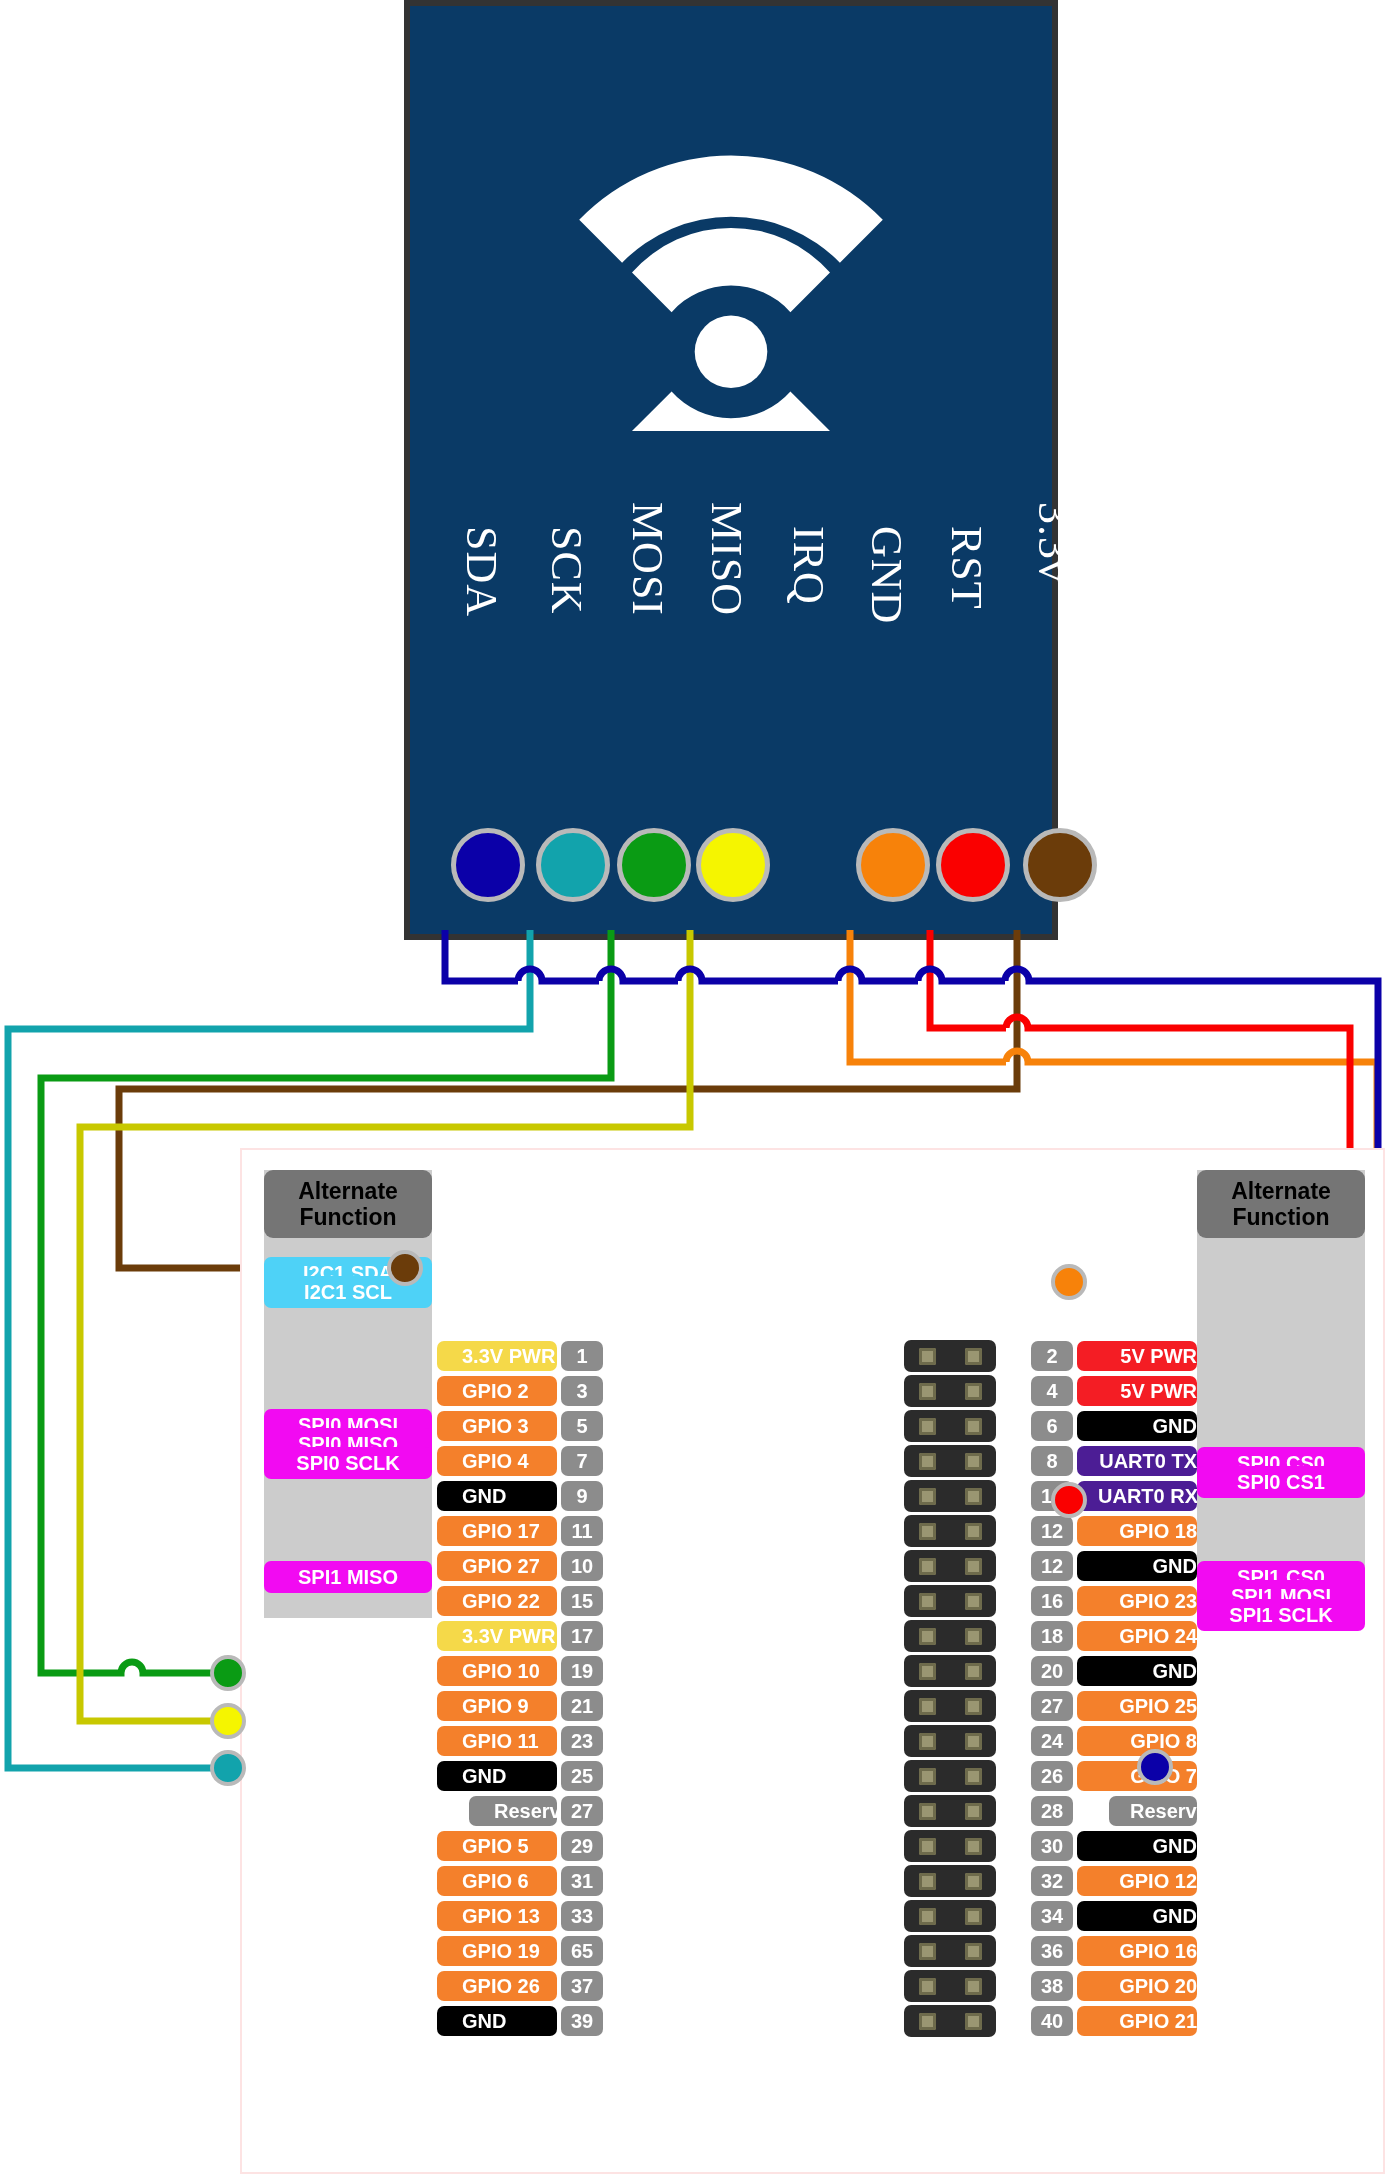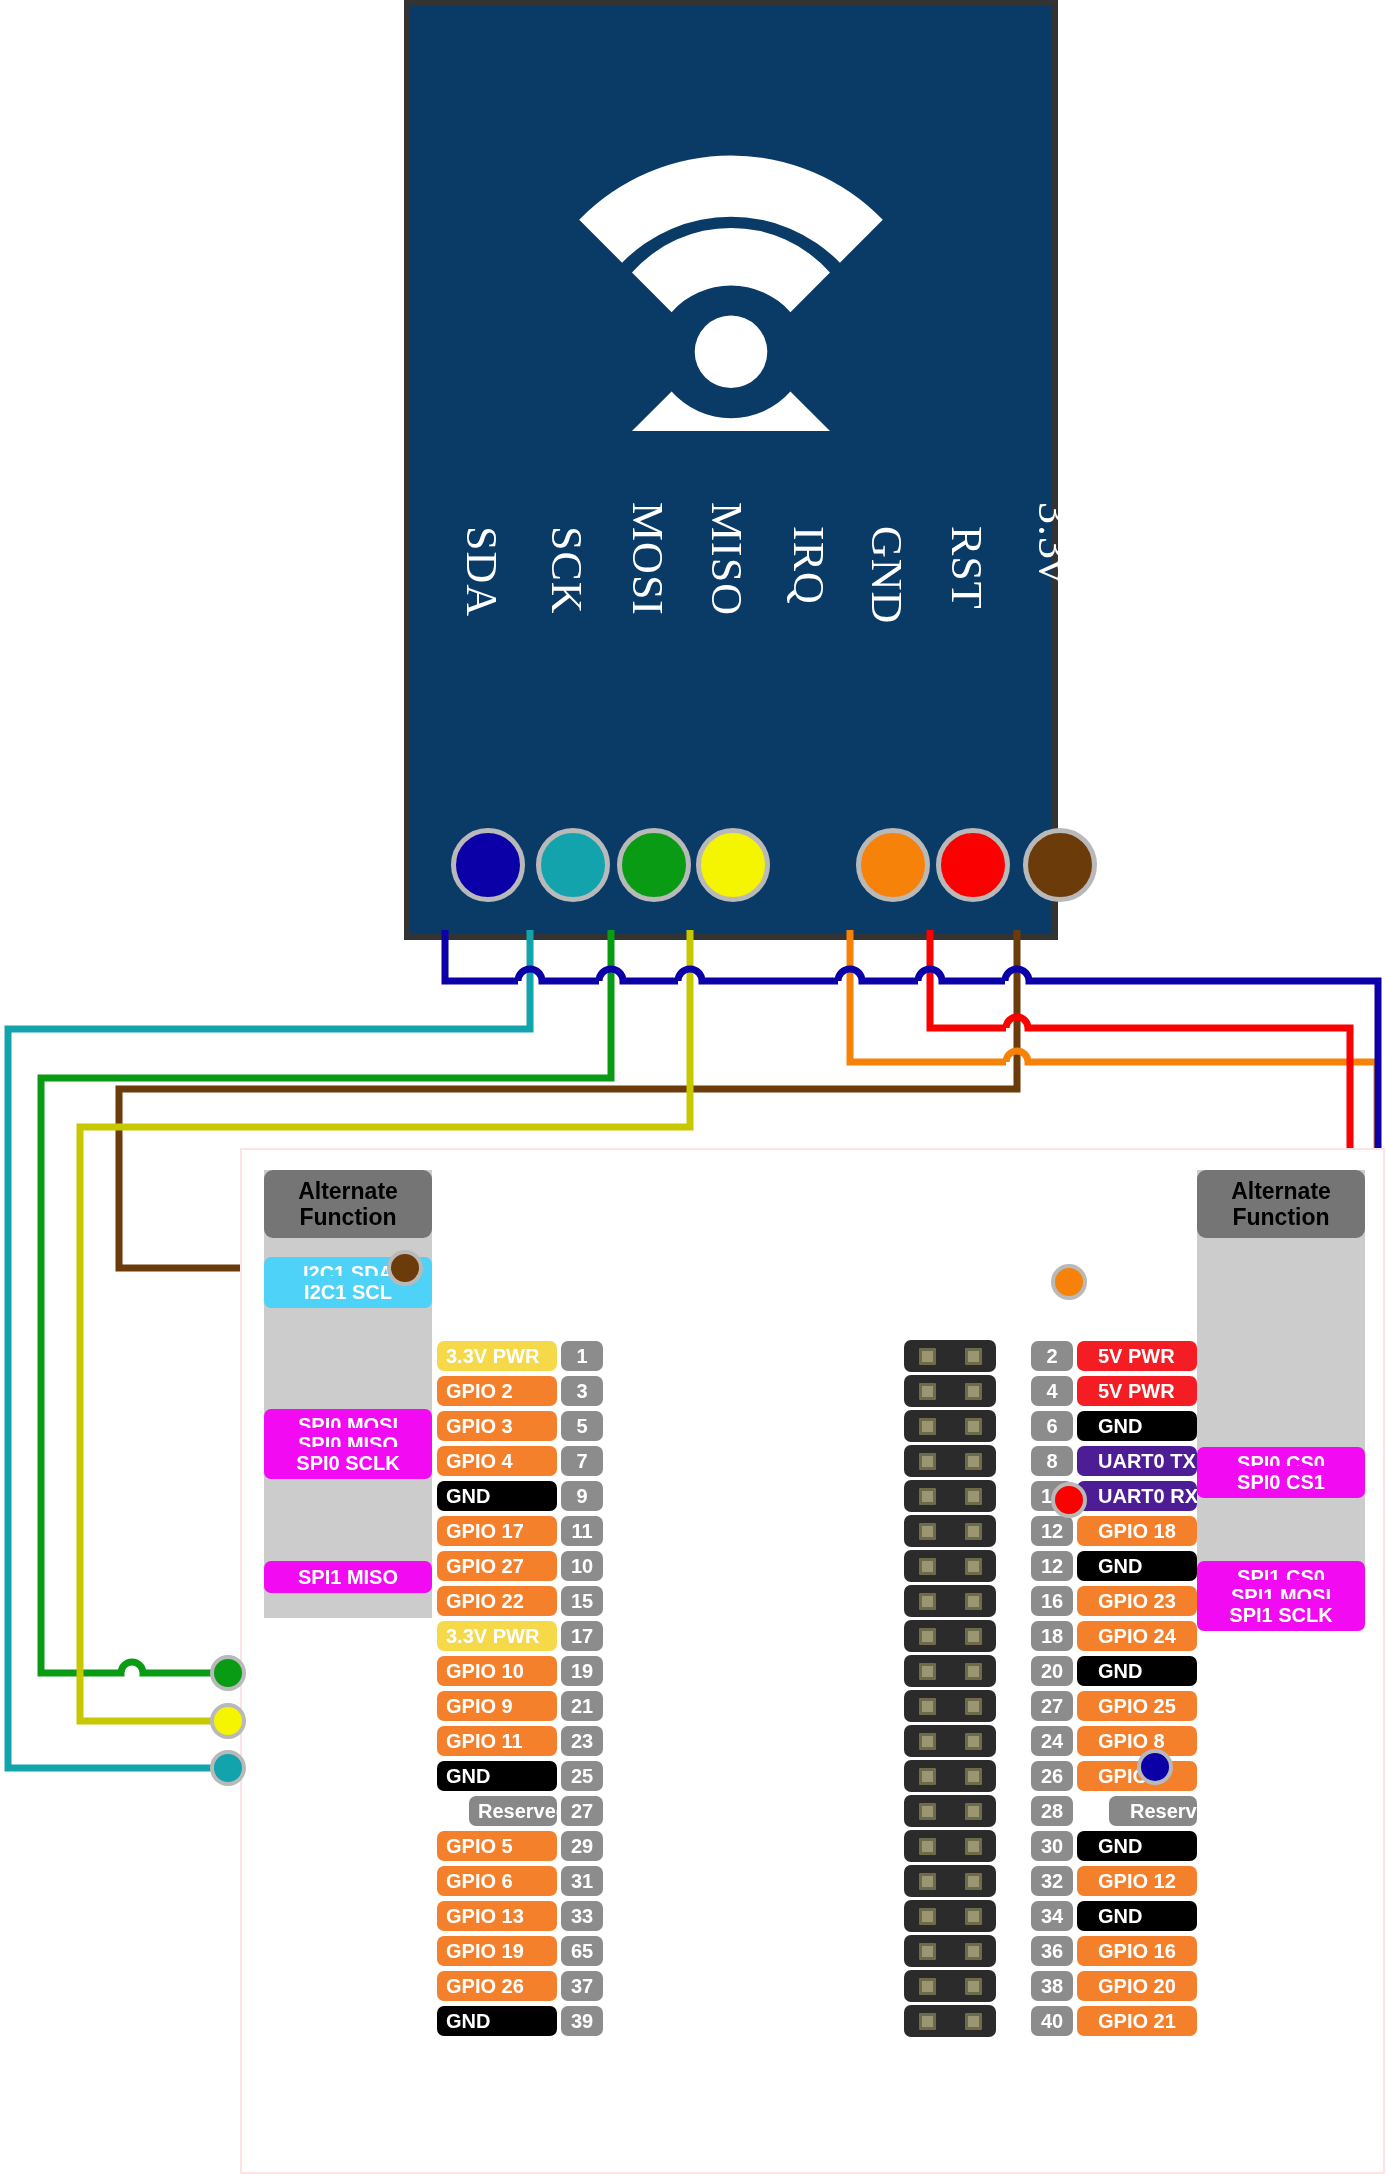--- a/index.html
+++ b/index.html
@@ -32,23 +32,23 @@
            text-align:center;white-space:nowrap;overflow:hidden;}
   .altpill.cyan{background:#4ed2f7;}
   .altpill.magenta{background:#f20af2;}
 
   .pincol{position:absolute;top:190px;width:170px;}
   #pinLeft{left:195px;}
   #pinRight{left:785px;}
   .pinrow{height:32px;margin-bottom:3px;display:flex;align-items:center;}
   #pinRight .pinrow{flex-direction:row-reverse;}
   .pinname{flex:1;height:30px;border-radius:7px;color:#fff;font-size:20px;
-           font-weight:bold;line-height:30px;padding-left:9px;box-sizing:border-box;
+           font-weight:bold;line-height:30px;padding-left:25px;box-sizing:border-box;
            white-space:nowrap;overflow:hidden;}
-  #pinRight .pinname{padding-left:12px;padding-right:0;text-indent:9px;}
+  #pinRight .pinname{padding-left:12px;padding-right:0;text-indent:9px;text-align:right;}
   .pinname.gpio{background:#f4802b;}
   .pinname.p33{background:#f5d949;}
   .pinname.p5v{background:#f41d24;}
   .pinname.gnd{background:#000000;}
   .pinname.uart{background:#4c1d95;}
   .pinname.rsv{background:#888888;margin-left:32px;}
   .pinnum{width:42px;height:30px;margin-left:4px;margin-right:4px;background:#8c8c8c;
           border-radius:7px;color:#fff;font-size:20px;font-weight:bold;line-height:30px;
           text-align:center;flex:none;}
 

